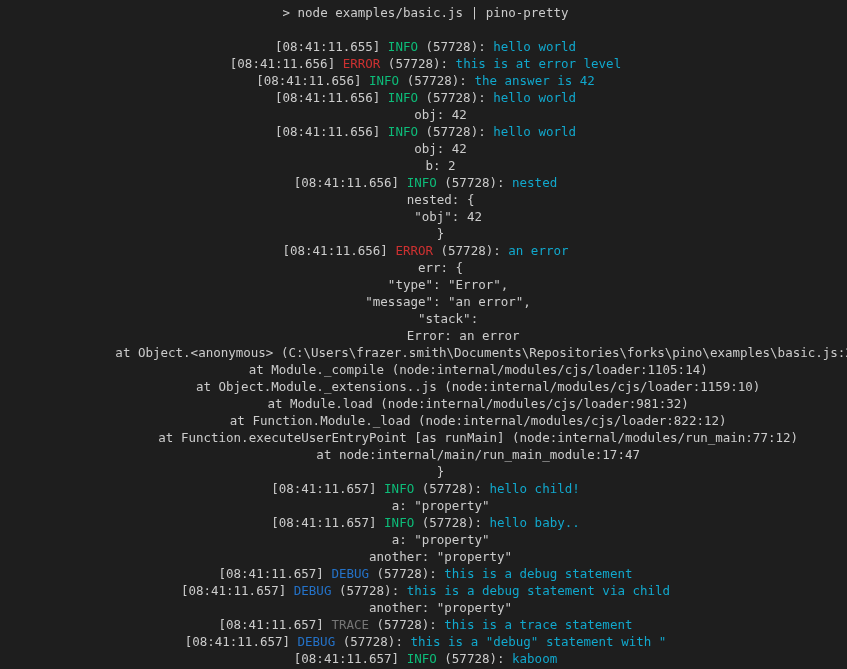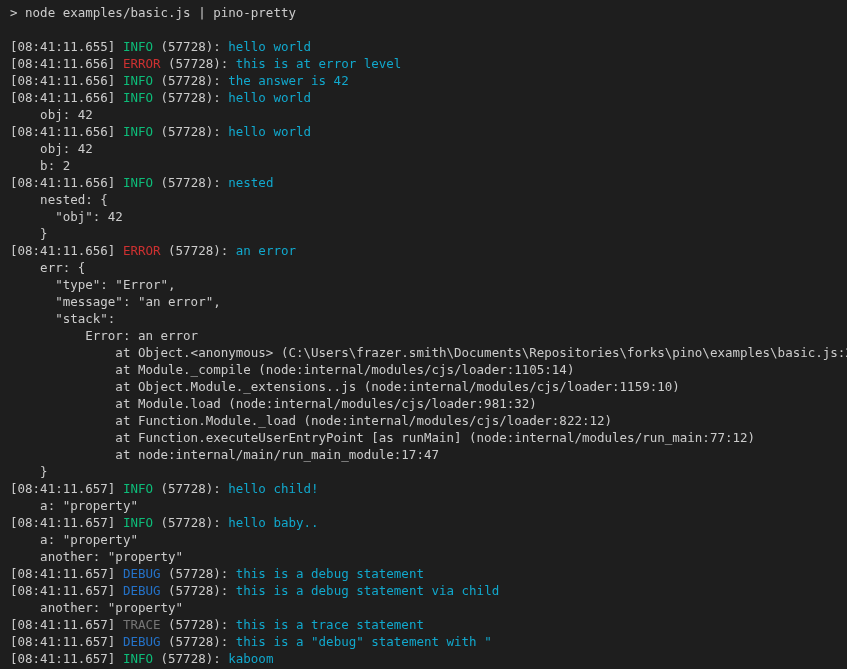--- a/index.html
+++ b/index.html
@@ -16,18 +16,19 @@
     padding: 4px 6px 0 10px;
     font-family: "DejaVu Sans Mono", "Liberation Mono", monospace;
     font-size: 12.5px;
     line-height: 17px;
     white-space: pre;
     overflow: hidden;
   }
   .line {
     height: 17px;
     white-space: pre;
+    text-align: center;
   }
 </style>
 </head>
 <body style="background: rgb(30, 30, 30);">
 
 <div class="terminal" style="background: rgb(30, 30, 30); color: rgb(204, 204, 204);"><div class="line"><span style="color: rgb(204, 204, 204);">&gt; node examples/basic.js | pino-pretty</span></div><div class="line"> </div><div class="line"><span style="color: rgb(204, 204, 204);">[08:41:11.655] </span><span style="color: rgb(13, 188, 121);">INFO</span><span style="color: rgb(204, 204, 204);"> (57728): </span><span style="color: rgb(17, 168, 205);">hello world</span></div><div class="line"><span style="color: rgb(204, 204, 204);">[08:41:11.656] </span><span style="color: rgb(205, 49, 49);">ERROR</span><span style="color: rgb(204, 204, 204);"> (57728): </span><span style="color: rgb(17, 168, 205);">this is at error level</span></div><div class="line"><span style="color: rgb(204, 204, 204);">[08:41:11.656] </span><span style="color: rgb(13, 188, 121);">INFO</span><span style="color: rgb(204, 204, 204);"> (57728): </span><span style="color: rgb(17, 168, 205);">the answer is 42</span></div><div class="line"><span style="color: rgb(204, 204, 204);">[08:41:11.656] </span><span style="color: rgb(13, 188, 121);">INFO</span><span style="color: rgb(204, 204, 204);"> (57728): </span><span style="color: rgb(17, 168, 205);">hello world</span></div><div class="line"><span style="color: rgb(204, 204, 204);">    obj: 42</span></div><div class="line"><span style="color: rgb(204, 204, 204);">[08:41:11.656] </span><span style="color: rgb(13, 188, 121);">INFO</span><span style="color: rgb(204, 204, 204);"> (57728): </span><span style="color: rgb(17, 168, 205);">hello world</span></div><div class="line"><span style="color: rgb(204, 204, 204);">    obj: 42</span></div><div class="line"><span style="color: rgb(204, 204, 204);">    b: 2</span></div><div class="line"><span style="color: rgb(204, 204, 204);">[08:41:11.656] </span><span style="color: rgb(13, 188, 121);">INFO</span><span style="color: rgb(204, 204, 204);"> (57728): </span><span style="color: rgb(17, 168, 205);">nested</span></div><div class="line"><span style="color: rgb(204, 204, 204);">    nested: {</span></div><div class="line"><span style="color: rgb(204, 204, 204);">      "obj": 42</span></div><div class="line"><span style="color: rgb(204, 204, 204);">    }</span></div><div class="line"><span style="color: rgb(204, 204, 204);">[08:41:11.656] </span><span style="color: rgb(205, 49, 49);">ERROR</span><span style="color: rgb(204, 204, 204);"> (57728): </span><span style="color: rgb(17, 168, 205);">an error</span></div><div class="line"><span style="color: rgb(204, 204, 204);">    err: {</span></div><div class="line"><span style="color: rgb(204, 204, 204);">      "type": "Error",</span></div><div class="line"><span style="color: rgb(204, 204, 204);">      "message": "an error",</span></div><div class="line"><span style="color: rgb(204, 204, 204);">      "stack":</span></div><div class="line"><span style="color: rgb(204, 204, 204);">          Error: an error</span></div><div class="line"><span style="color: rgb(204, 204, 204);">              at Object.&lt;anonymous&gt; (C:\Users\frazer.smith\Documents\Repositories\forks\pino\examples\basic.js:21:12)</span></div><div class="line"><span style="color: rgb(204, 204, 204);">              at Module._compile (node:internal/modules/cjs/loader:1105:14)</span></div><div class="line"><span style="color: rgb(204, 204, 204);">              at Object.Module._extensions..js (node:internal/modules/cjs/loader:1159:10)</span></div><div class="line"><span style="color: rgb(204, 204, 204);">              at Module.load (node:internal/modules/cjs/loader:981:32)</span></div><div class="line"><span style="color: rgb(204, 204, 204);">              at Function.Module._load (node:internal/modules/cjs/loader:822:12)</span></div><div class="line"><span style="color: rgb(204, 204, 204);">              at Function.executeUserEntryPoint [as runMain] (node:internal/modules/run_main:77:12)</span></div><div class="line"><span style="color: rgb(204, 204, 204);">              at node:internal/main/run_main_module:17:47</span></div><div class="line"><span style="color: rgb(204, 204, 204);">    }</span></div><div class="line"><span style="color: rgb(204, 204, 204);">[08:41:11.657] </span><span style="color: rgb(13, 188, 121);">INFO</span><span style="color: rgb(204, 204, 204);"> (57728): </span><span style="color: rgb(17, 168, 205);">hello child!</span></div><div class="line"><span style="color: rgb(204, 204, 204);">    a: "property"</span></div><div class="line"><span style="color: rgb(204, 204, 204);">[08:41:11.657] </span><span style="color: rgb(13, 188, 121);">INFO</span><span style="color: rgb(204, 204, 204);"> (57728): </span><span style="color: rgb(17, 168, 205);">hello baby..</span></div><div class="line"><span style="color: rgb(204, 204, 204);">    a: "property"</span></div><div class="line"><span style="color: rgb(204, 204, 204);">    another: "property"</span></div><div class="line"><span style="color: rgb(204, 204, 204);">[08:41:11.657] </span><span style="color: rgb(36, 114, 200);">DEBUG</span><span style="color: rgb(204, 204, 204);"> (57728): </span><span style="color: rgb(17, 168, 205);">this is a debug statement</span></div><div class="line"><span style="color: rgb(204, 204, 204);">[08:41:11.657] </span><span style="color: rgb(36, 114, 200);">DEBUG</span><span style="color: rgb(204, 204, 204);"> (57728): </span><span style="color: rgb(17, 168, 205);">this is a debug statement via child</span></div><div class="line"><span style="color: rgb(204, 204, 204);">    another: "property"</span></div><div class="line"><span style="color: rgb(204, 204, 204);">[08:41:11.657] </span><span style="color: rgb(118, 118, 118);">TRACE</span><span style="color: rgb(204, 204, 204);"> (57728): </span><span style="color: rgb(17, 168, 205);">this is a trace statement</span></div><div class="line"><span style="color: rgb(204, 204, 204);">[08:41:11.657] </span><span style="color: rgb(36, 114, 200);">DEBUG</span><span style="color: rgb(204, 204, 204);"> (57728): </span><span style="color: rgb(17, 168, 205);">this is a "debug" statement with "</span></div><div class="line"><span style="color: rgb(204, 204, 204);">[08:41:11.657] </span><span style="color: rgb(13, 188, 121);">INFO</span><span style="color: rgb(204, 204, 204);"> (57728): </span><span style="color: rgb(17, 168, 205);">kaboom</span></div></div>
 
 </body></html>

